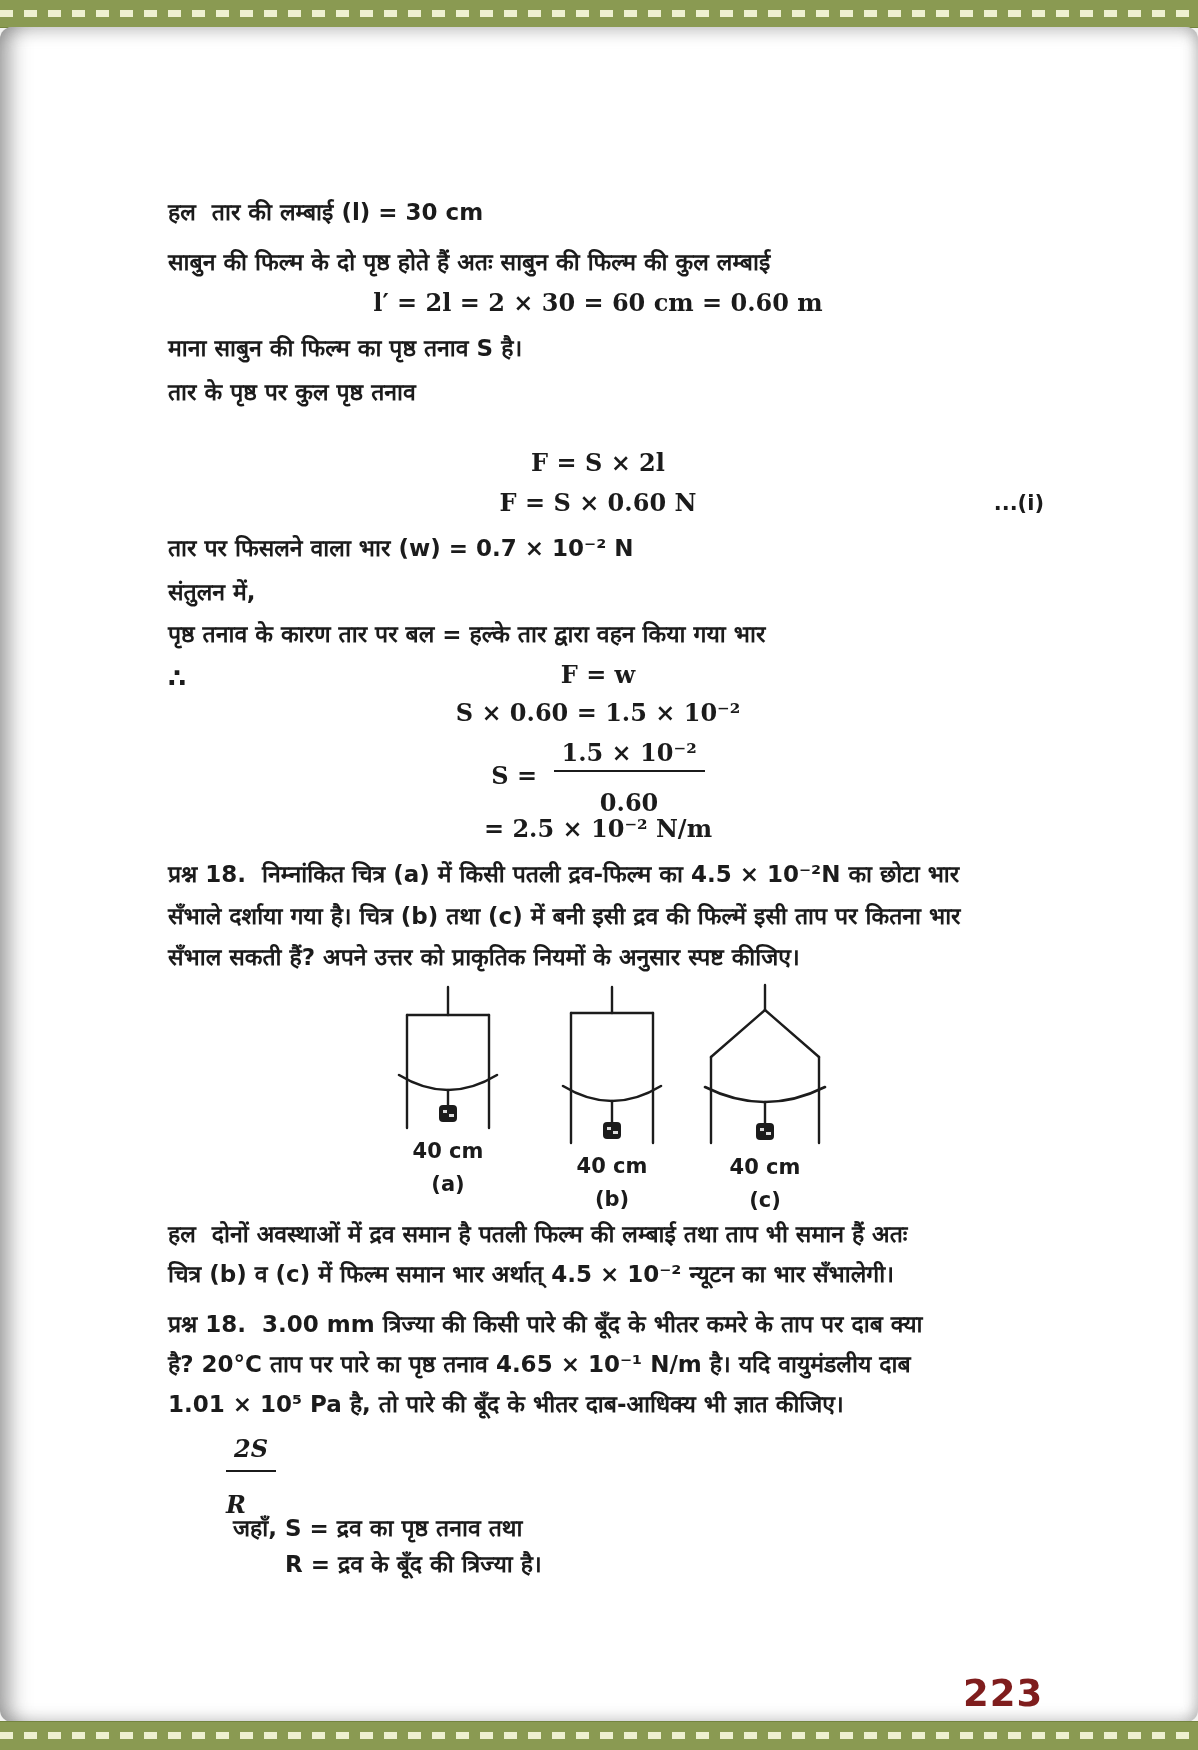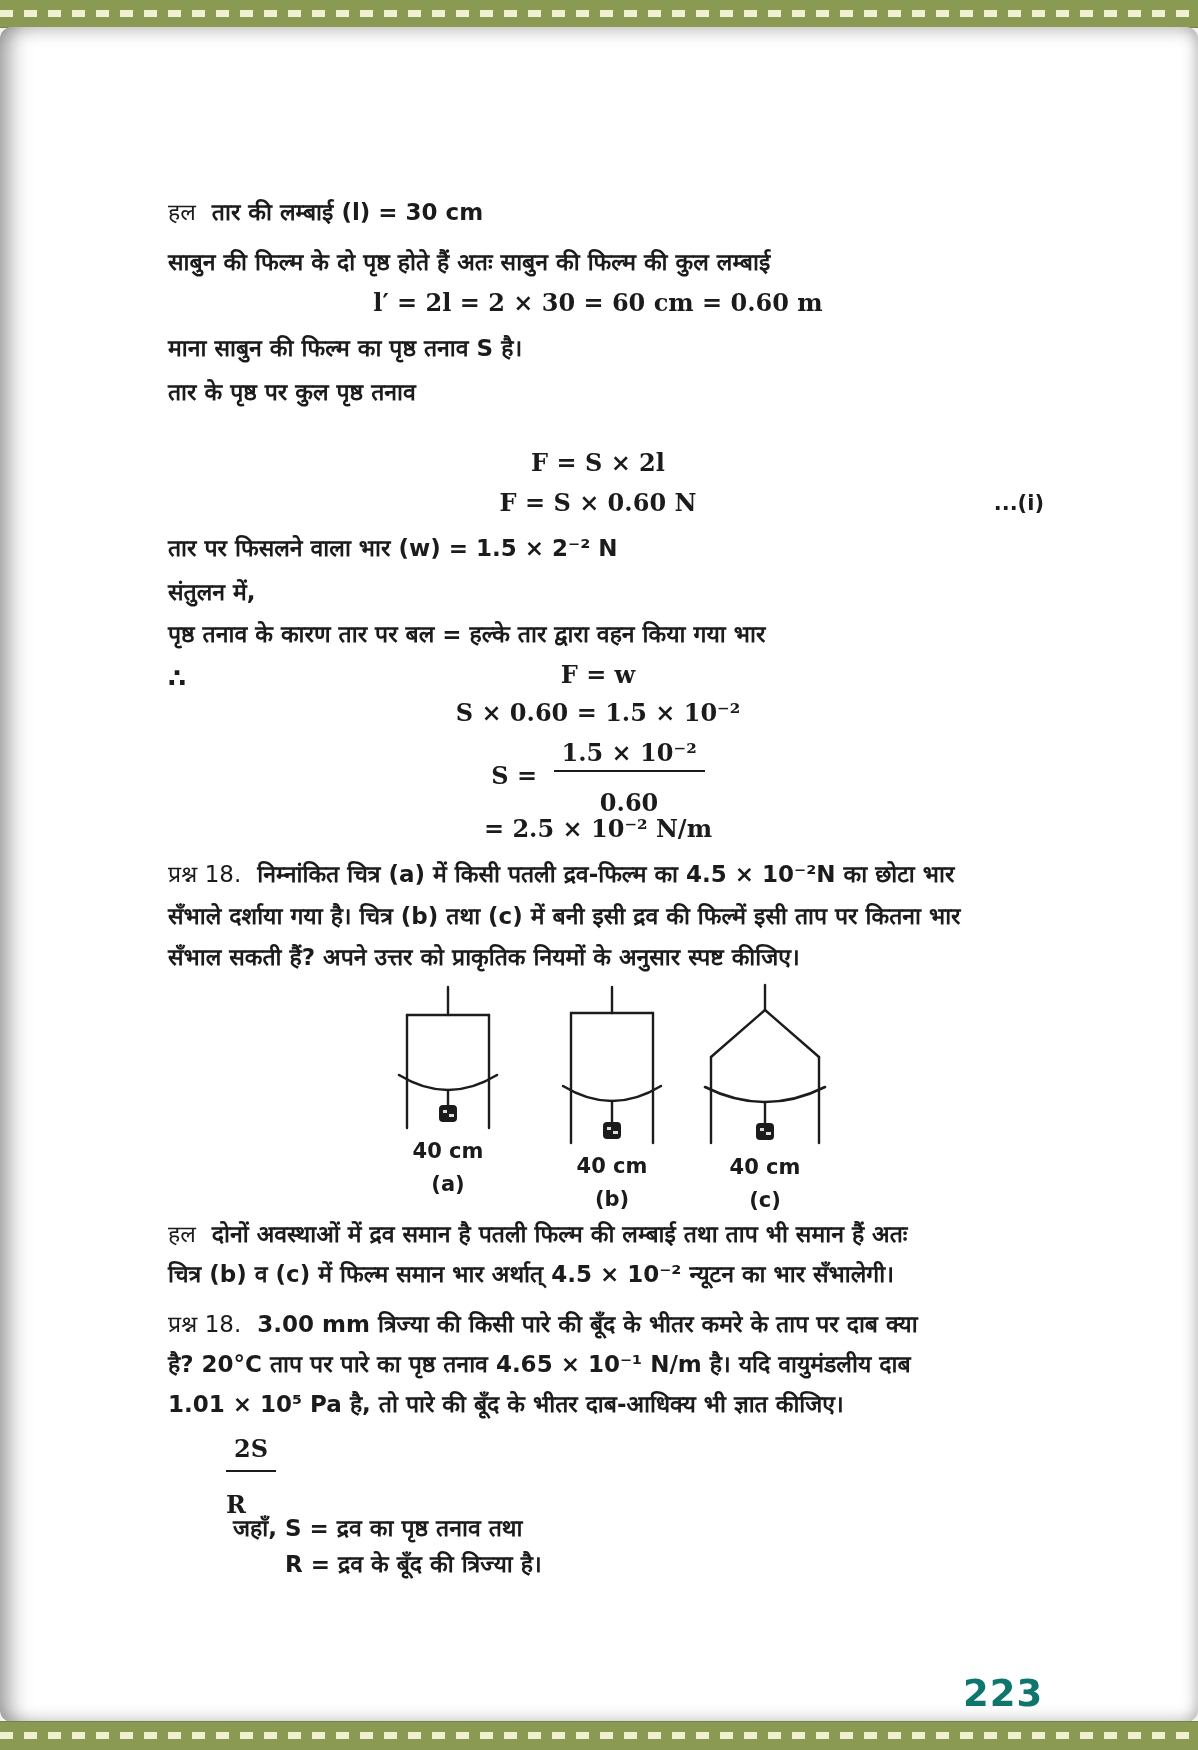--- a/index.html
+++ b/index.html
@@ -17,57 +17,57 @@
     background:repeating-linear-gradient(90deg,#eef0d0 0 13px,rgba(0,0,0,0) 13px 24px);}
   
   .sheet{position:absolute;top:27px;bottom:28px;left:0;right:0;background:#ffffff;
     border-radius:12px;
     box-shadow:
       inset 24px 0 20px -14px rgba(90,90,90,.55),
       inset -12px 0 12px -7px rgba(120,120,120,.35),
       inset 0 16px 14px -9px rgba(150,150,150,.40),
       inset 0 -14px 12px -7px rgba(150,150,150,.30);}
   .line{position:absolute;font-size:23px;font-weight:600;line-height:1.45;white-space:nowrap;}
-  .hlabel{font-weight:400;margin-right:16px;}
+  .hlabel{font-weight:700;margin-right:16px;}
   .eq{position:absolute;left:168px;width:860px;text-align:center;}
   .math{font-family:"DejaVu Serif", serif;font-size:24px;font-weight:600;white-space:nowrap;}
   .eqref{position:absolute;right:-16px;top:3px;font-style:normal;font-size:21px;font-weight:600;}
   .therefore{font-size:26px;font-weight:700;}
   .frac{display:inline-block;vertical-align:middle;margin-left:8px;}
   .frac .num{display:block;border-bottom:2.5px solid #1b1b1b;padding:0 8px 3px;}
   .frac .den{display:block;padding-top:16px;}
   
   .fig{position:absolute;text-align:center;}
   .fig svg{display:block;margin:0 auto;}
   .fig-len{font-size:21px;font-weight:800;margin-top:4px;}
   .fig-cap{font-size:21px;font-weight:800;margin-top:9px;}
   .fig line,.fig path{stroke:#1c1c1c;stroke-width:2.4;fill:none;stroke-linecap:round;}
   .fig path.film{stroke:none;}
   .fig path.arc{stroke-width:2.6;}
   .pageno{position:absolute;left:963px;top:1672px;font-size:37px;font-weight:800;
-    color:#0f766e;letter-spacing:1px;font-family:"DejaVu Sans", sans-serif;}
+    color:#7f1d1d;letter-spacing:1px;font-family:"DejaVu Sans", sans-serif;}
 </style>
 </head>
 <body>
 
 <div class="band band-top">
     <div class="dashes"></div>
   </div>
 <div class="sheet"></div>
 
 <div class="line" style="left:168px;top:196px">
   <span class="hlabel">हल</span><span>तार की लम्बाई (l) = 30 cm</span>
 </div>
 <div class="line" style="left:168px;top:246px">साबुन की फिल्म के दो पृष्ठ होते हैं अतः साबुन की फिल्म की कुल लम्बाई</div>
 <div class="eq" style="top:288px"><span class="math">l′ = 2l = 2 × 30 = 60 cm = 0.60 m</span></div>
 <div class="line" style="left:168px;top:332px">माना साबुन की फिल्म का पृष्ठ तनाव S है।</div>
 <div class="line" style="left:168px;top:376px">तार के पृष्ठ पर कुल पृष्ठ तनाव</div>
 <div class="eq" style="top:448px"><span class="math">F = S × 2l</span></div>
 <div class="eq" style="top:488px"><span class="math">F = S × 0.60 N</span><span class="eqref">...(i)</span></div>
-<div class="line" style="left:168px;top:532px">तार पर फिसलने वाला भार (w) = 1.5 × 2⁻² N</div>
+<div class="line" style="left:168px;top:532px">तार पर फिसलने वाला भार (w) = 0.7 × 10⁻² N</div>
 <div class="line" style="left:168px;top:576px">संतुलन में,</div>
 <div class="line" style="left:168px;top:618px">पृष्ठ तनाव के कारण तार पर बल = हल्के तार द्वारा वहन किया गया भार</div>
 <div class="line therefore" style="left:168px;top:660px">∴</div>
 <div class="eq" style="top:660px"><span class="math">F = w</span></div>
 <div class="eq" style="top:698px"><span class="math">S × 0.60 = 1.5 × 10⁻²</span></div>
 <div class="eq" style="top:738px">
   <span class="math">
     <span>S =</span>
     <span class="frac">
       <span class="num">1.5 × 10⁻²</span>
@@ -161,21 +161,21 @@
 </div>
 <div class="line" style="left:168px;top:1258px">चित्र (b) व (c) में फिल्म समान भार अर्थात् 4.5 × 10⁻² न्यूटन का भार सँभालेगी।</div>
 
 <div class="line" style="left:168px;top:1308px">
   <span class="hlabel">प्रश्न 18.</span><span>3.00 mm त्रिज्या की किसी पारे की बूँद के भीतर कमरे के ताप पर दाब क्या</span>
 </div>
 <div class="line" style="left:168px;top:1348px">है? 20°C ताप पर पारे का पृष्ठ तनाव 4.65 × 10⁻¹ N/m है। यदि वायुमंडलीय दाब</div>
 <div class="line" style="left:168px;top:1388px">1.01 × 10⁵ Pa है, तो पारे की बूँद के भीतर दाब-आधिक्य भी ज्ञात कीजिए।</div>
 
 <div class="line" style="left:218px;top:1432px">
-  <span class="frac math" style="">
+  <span class="frac math" style="font-style:italic">
     <span class="num">2S</span>
     <span class="den">R</span>
   </span>
 </div>
 <div class="line" style="left:233px;top:1512px">जहाँ, S = द्रव का पृष्ठ तनाव तथा</div>
 <div class="line" style="left:285px;top:1548px">R = द्रव के बूँद की त्रिज्या है।</div>
 
 <div class="pageno">223</div>
 
 <div class="band band-bottom">

